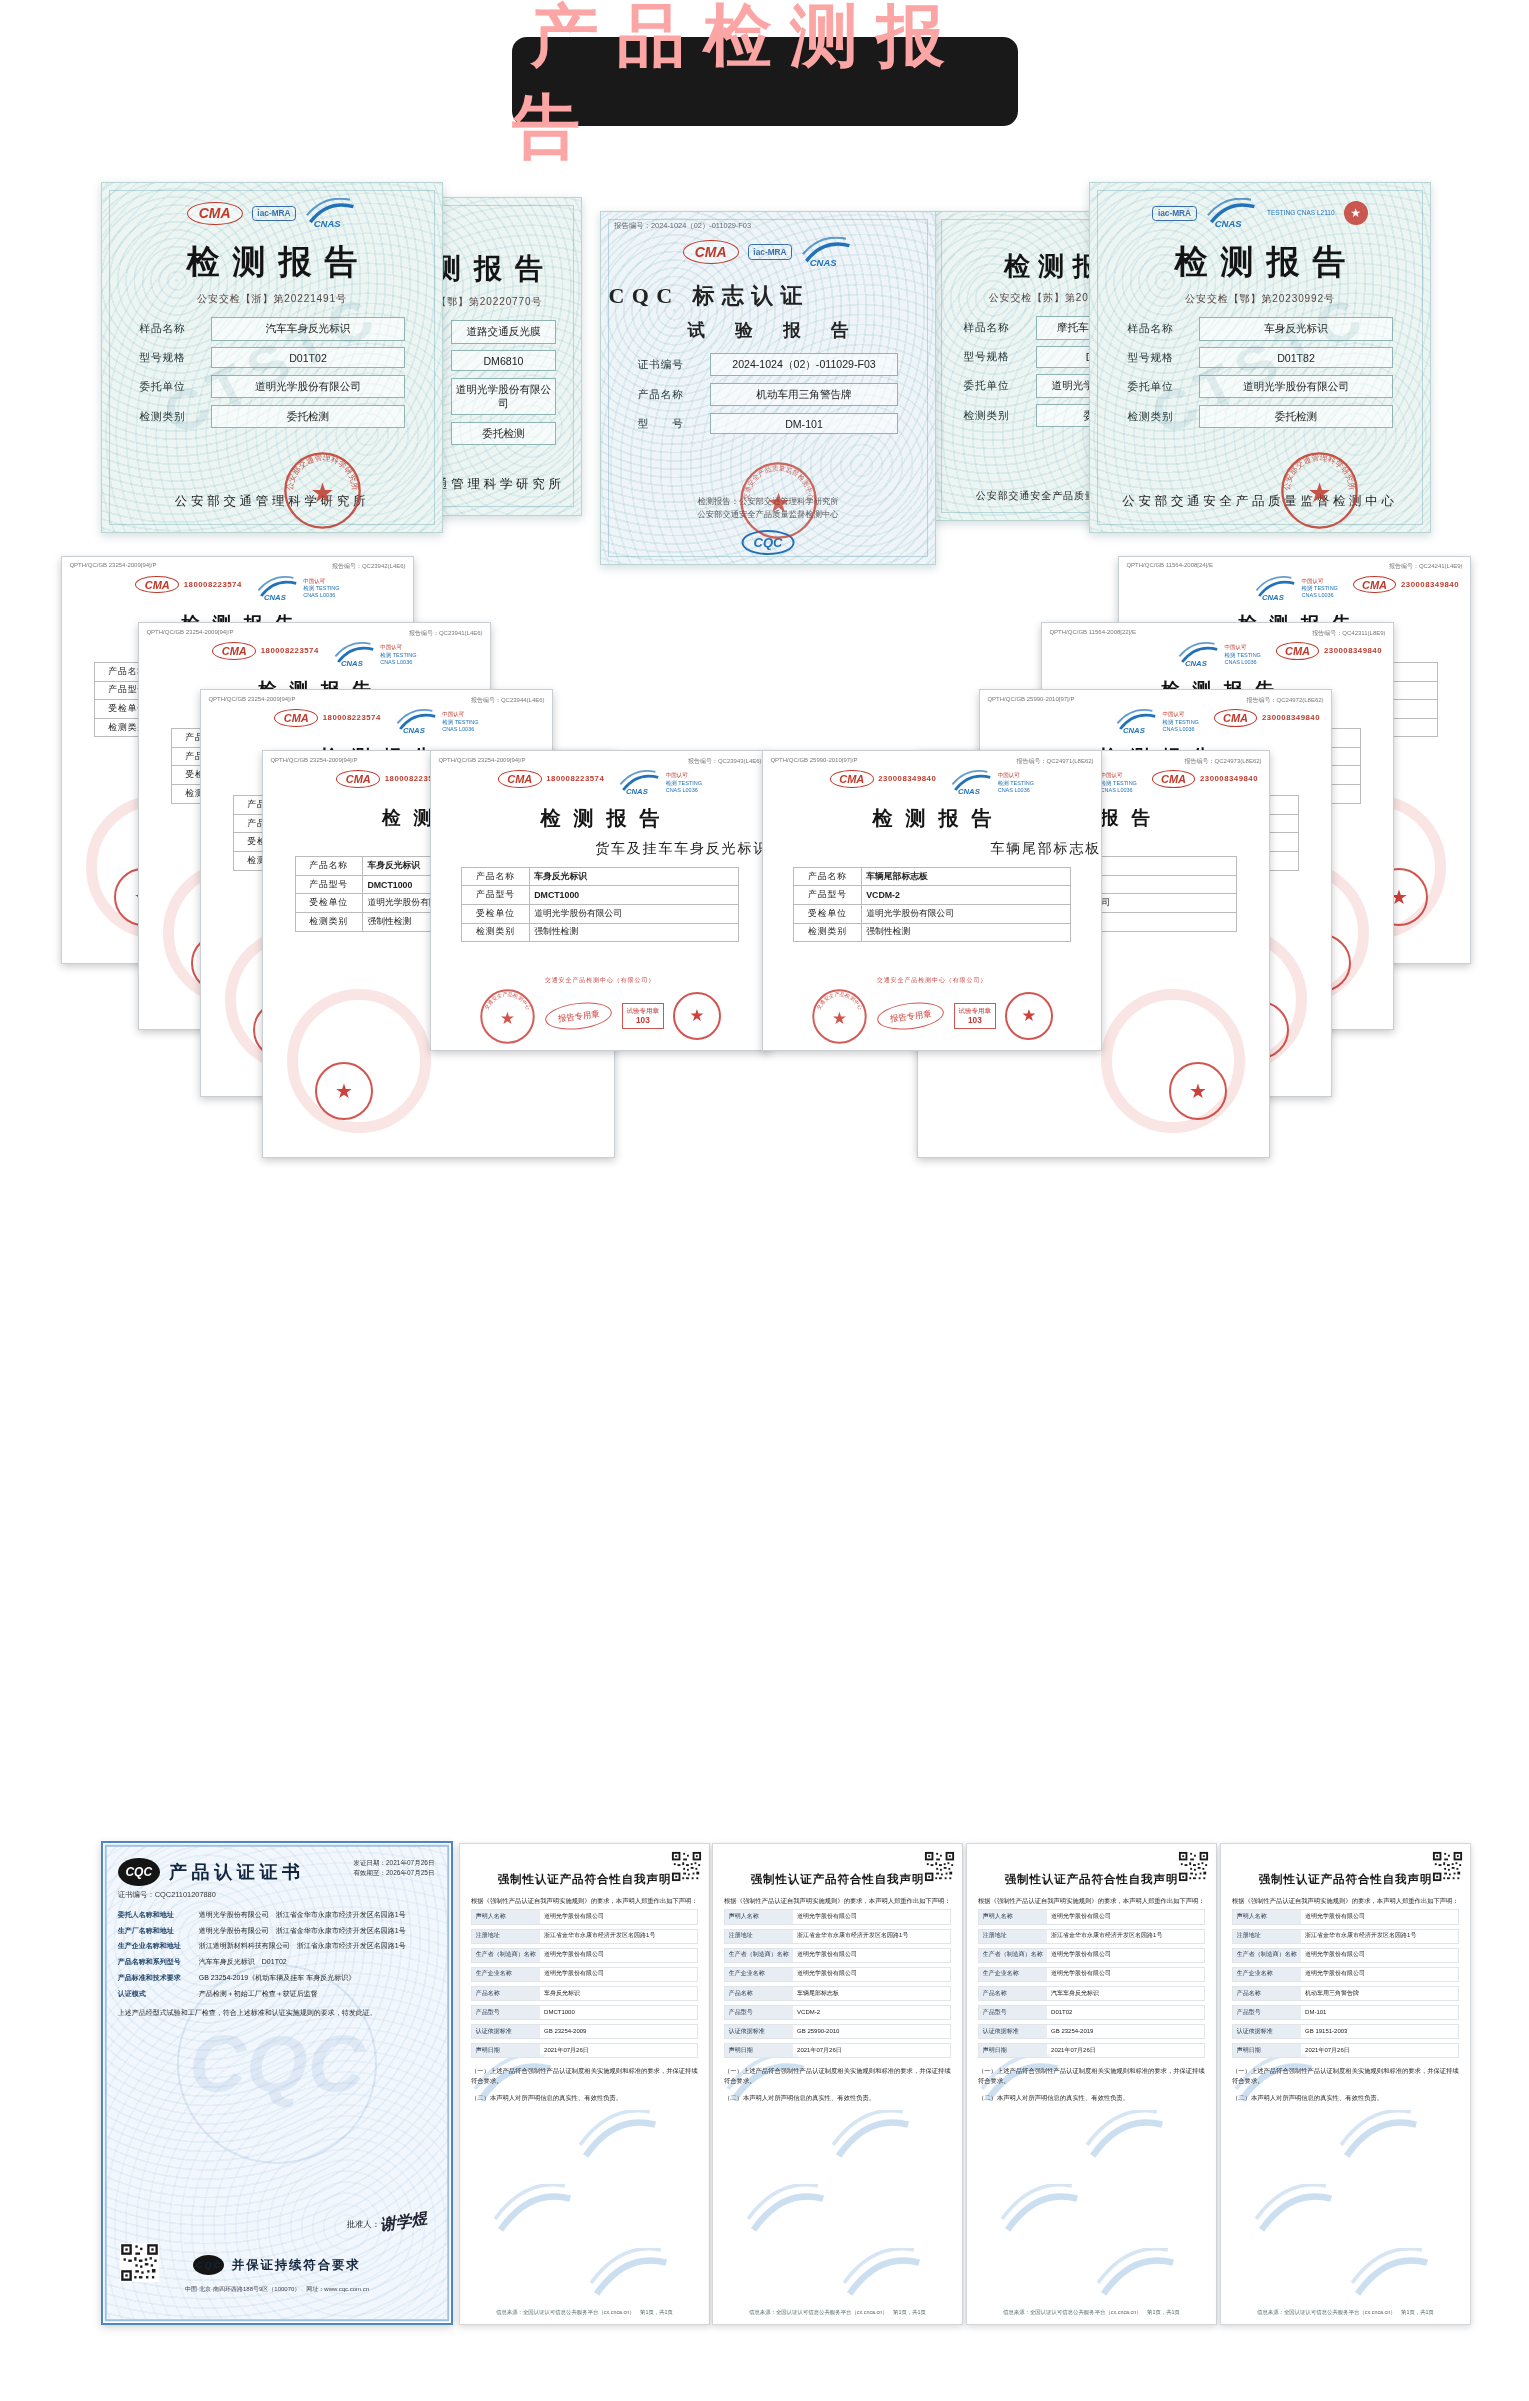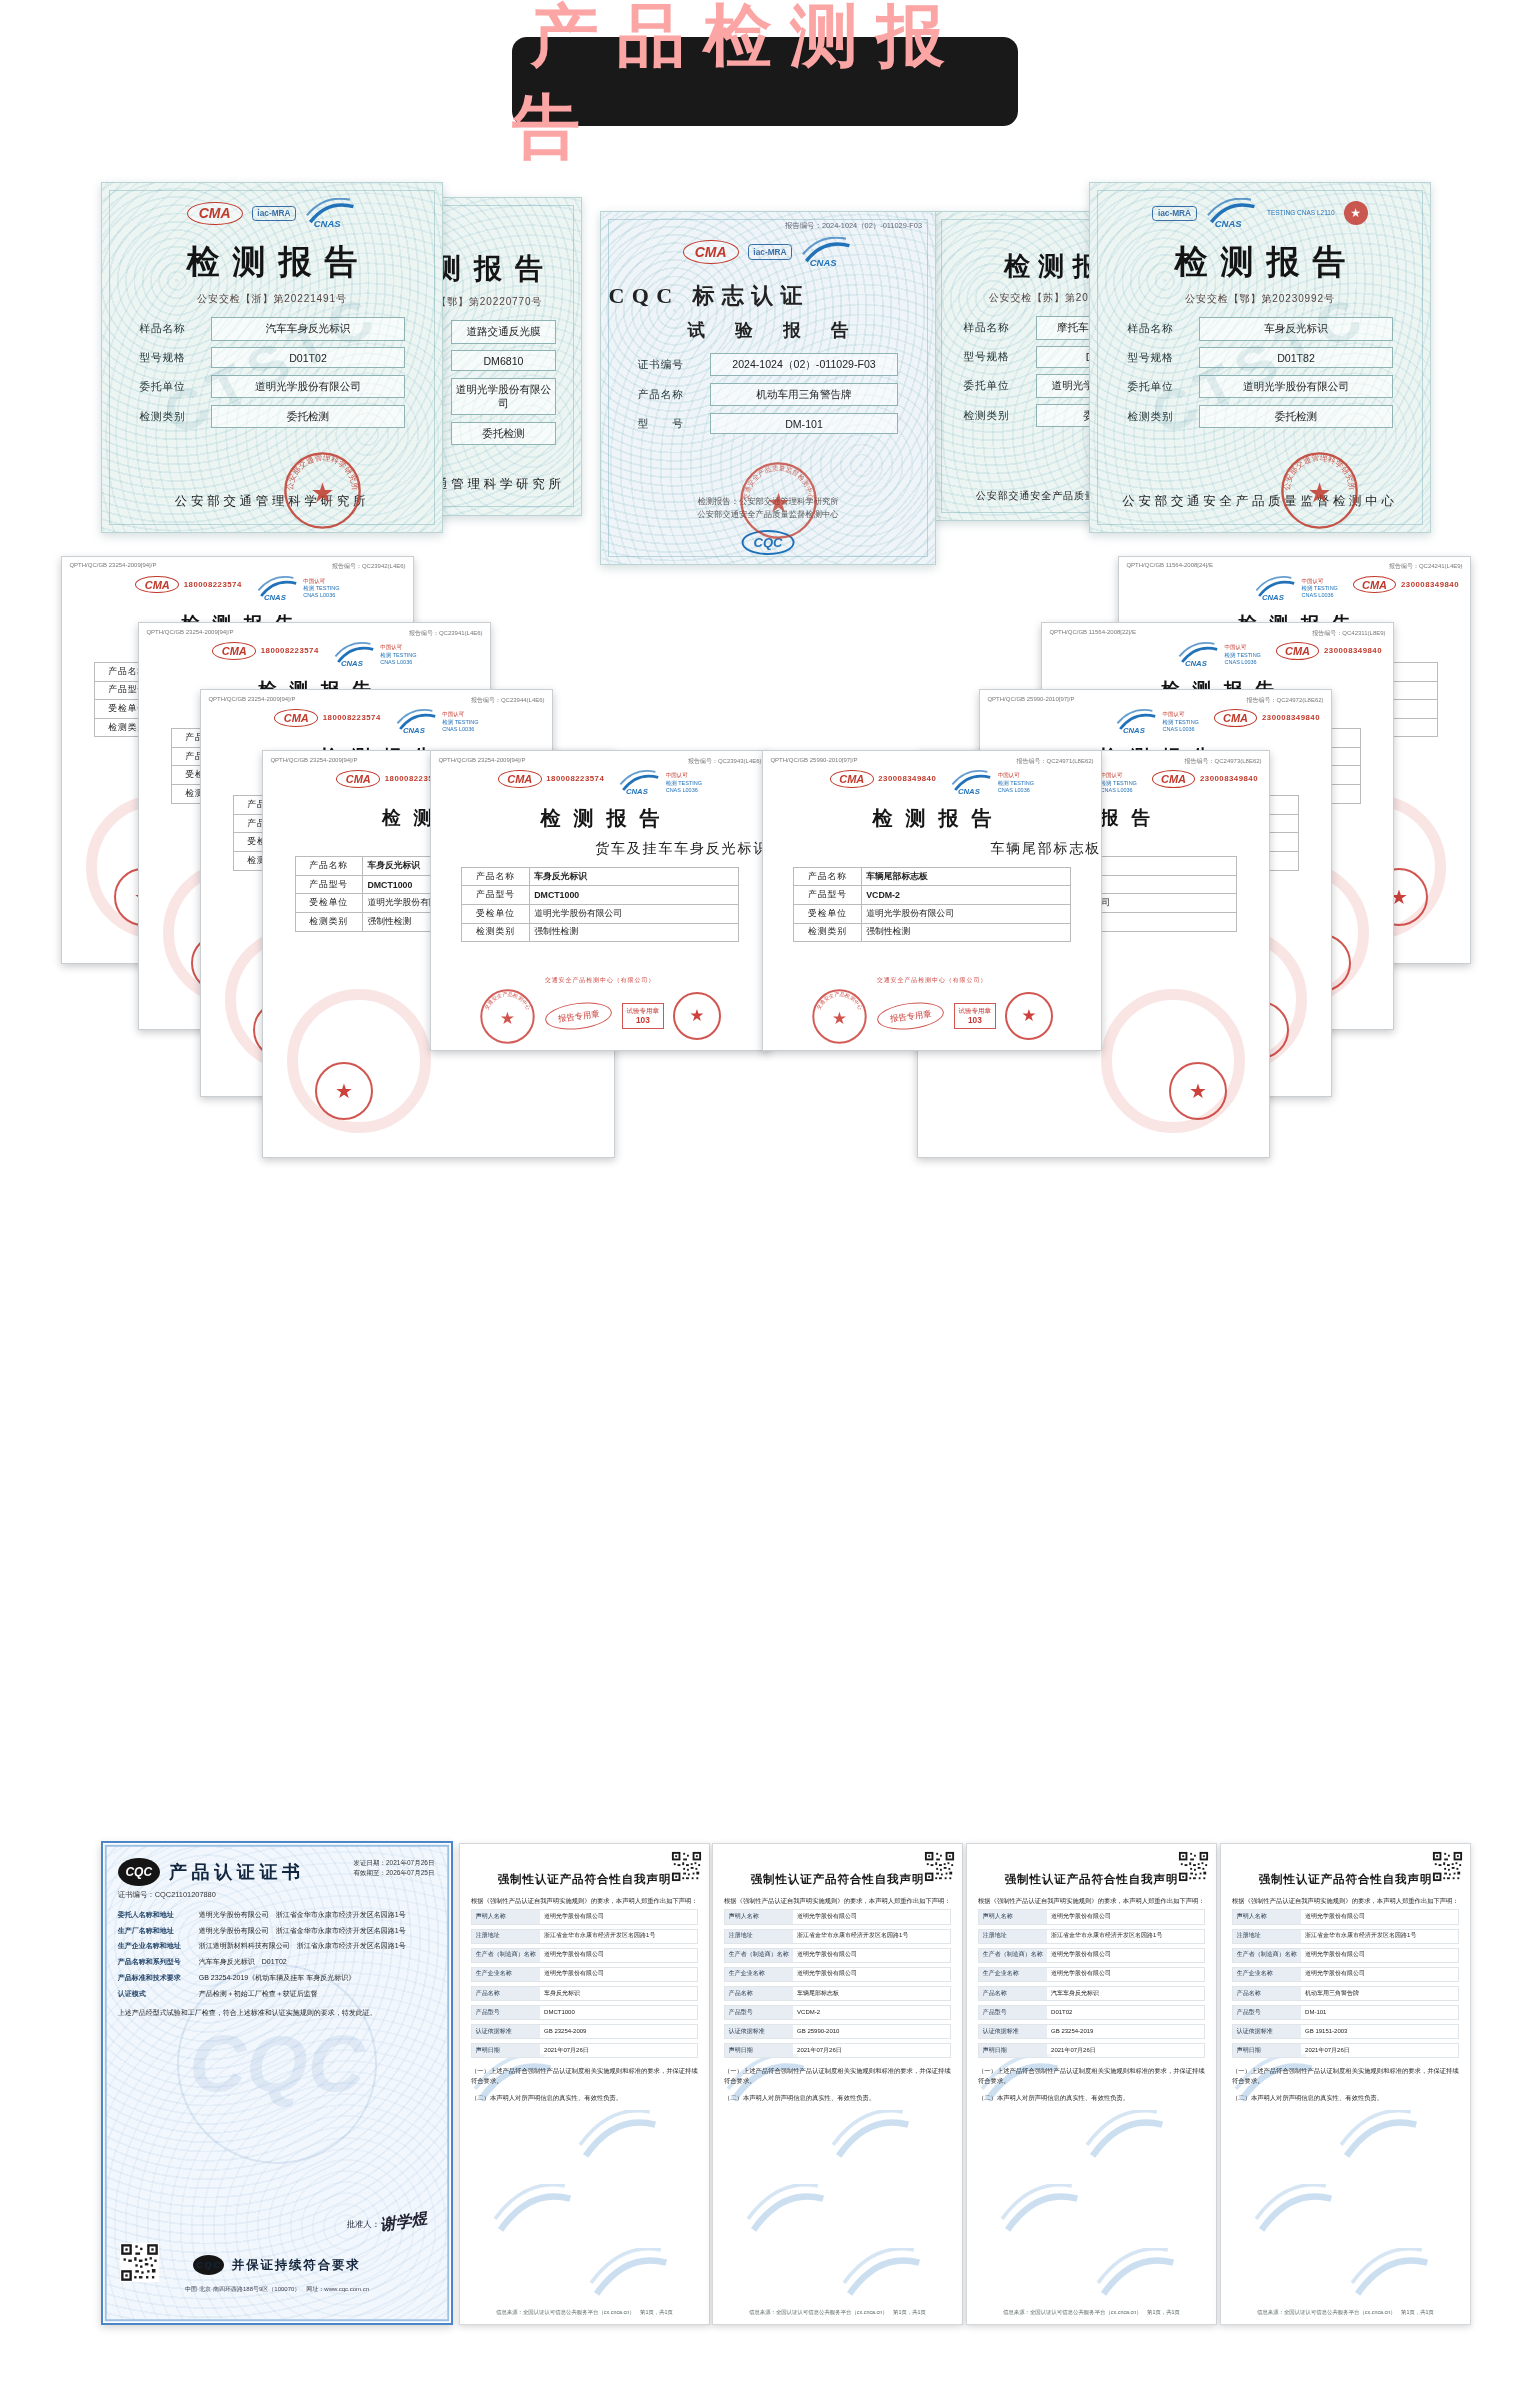--- a/index.html
+++ b/index.html
@@ -41,21 +41,21 @@
          font-family:"Liberation Serif","DejaVu Serif",serif;color:#1d1d1d}
   #certD .gfoot{font-size:10px;letter-spacing:0.9px;bottom:16.6px}
   .gwm{position:absolute;left:50%;top:52%;transform:translate(-50%,-50%) rotate(-28deg);font-size:57px;font-weight:bold;
        letter-spacing:9.2px;color:rgba(95,150,165,.14);pointer-events:none;white-space:nowrap}
   .arcstamp{position:absolute;width:79px;height:79px;opacity:.85}
   #certA .arcstamp{bottom:1.8px;left:181px}
   #certC .arcstamp{bottom:24px;left:138px;opacity:.75}
   #certD .arcstamp{bottom:5.5px;right:-14.8px}
   #certE .arcstamp{bottom:1.8px;left:190px}
   
-  .chead{font-size:7.4px;color:#667;margin:9.2px 13px 0;text-align:right}
+  .chead{font-size:7.4px;color:#667;margin:9.2px 13px 0;text-align:left}
   .ctitle1{margin-top:13px;font-family:"Liberation Serif","DejaVu Serif",serif;font-weight:bold;font-size:22px;letter-spacing:7.4px;text-indent:7.4px}
   .ctitle2{margin-top:7.4px;text-align:center;font-family:"Liberation Serif","DejaVu Serif",serif;font-weight:bold;font-size:17.5px;letter-spacing:13px;text-indent:13px}
   .cfoot1{position:absolute;bottom:57px;width:100%;text-align:center;font-size:8.3px;color:#555}
   .cfoot2{position:absolute;bottom:44px;width:100%;text-align:center;font-size:8.3px;color:#555}
   .cqcblue{position:absolute;bottom:9.2px;left:50%;transform:translateX(-50%);color:#2272b9;border:2.3px solid #2272b9;border-radius:50%;padding:2.8px 10px;font-weight:bold;font-style:italic;font-size:13px}
 
   
   .mid{position:absolute;top:554px;left:0;width:100%;height:637px}
   .stack,.decls{position:absolute;inset:0}
   .mcert{position:absolute;width:351px;height:406px;background:#fff;border:0.9px solid #c9ced2;box-shadow:0 2.8px 8.3px rgba(0,0,0,.22)}

